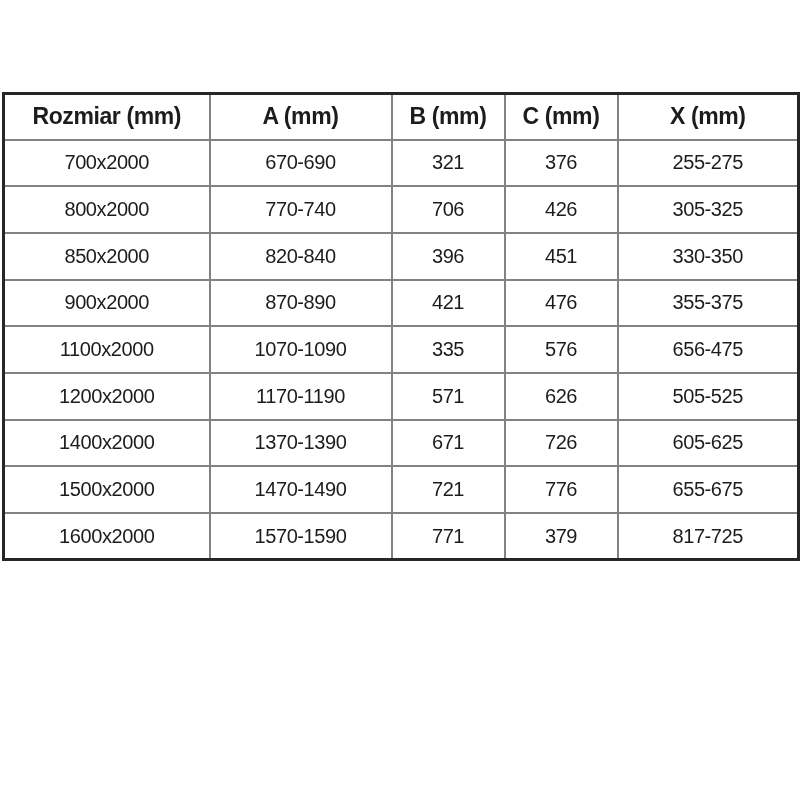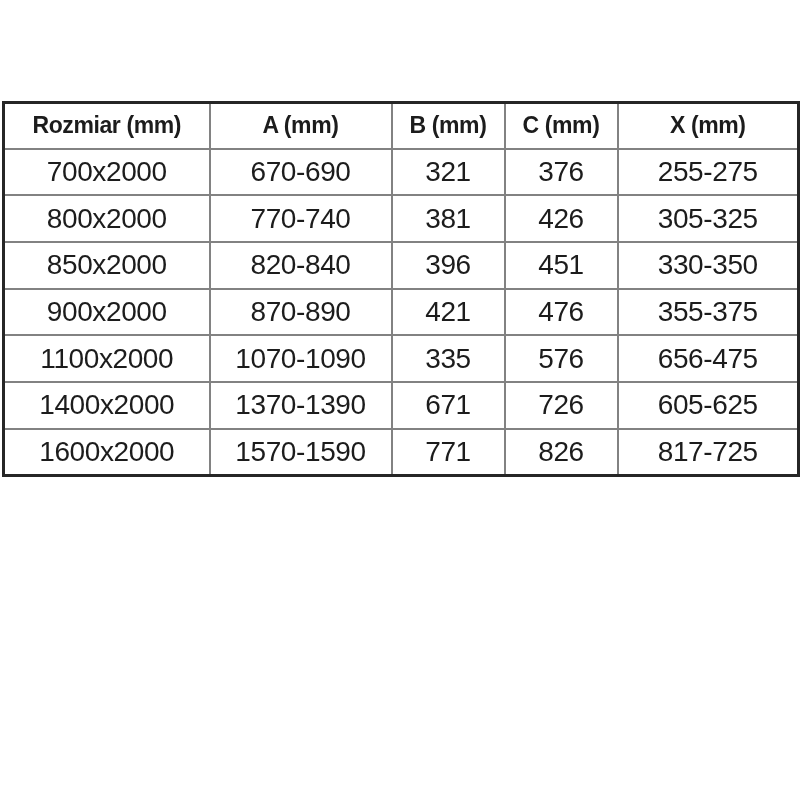--- a/index.html
+++ b/index.html
@@ -10,21 +10,21 @@
   }
   .page {
     position: relative;
     width: 800px;
     height: 800px;
     background: #ffffff;
     overflow: hidden;
   }
   .table-wrap {
     position: absolute;
-    top: 101px;
+    top: 92px;
     left: 2px;
     width: 694px;
   }
   table.spec {
     border-collapse: collapse;
     table-layout: fixed;
     width: 100%;
     border: 3px solid #262626;
   }
   table.spec th,
@@ -38,21 +38,21 @@
     overflow: hidden;
     white-space: nowrap;
   }
   table.spec thead tr { height: 46px; }
   table.spec tbody tr { height: 46.7px; }
   table.spec th {
     font-size: 23px;
     font-weight: bold;
   }
   table.spec td {
-    font-size: 28px;
+    font-size: 20px;
     font-weight: normal;
   }
 </style>
 </head>
 <body>
 
 <div class="page">
   <div class="table-wrap">
     <table class="spec">
       <colgroup>
@@ -75,21 +75,21 @@
           <tr>
             <td>700x2000</td>
             <td>670-690</td>
             <td>321</td>
             <td>376</td>
             <td>255-275</td>
           </tr>
           <tr>
             <td>800x2000</td>
             <td>770-740</td>
-            <td>381</td>
+            <td>706</td>
             <td>426</td>
             <td>305-325</td>
           </tr>
           <tr>
             <td>850x2000</td>
             <td>820-840</td>
             <td>396</td>
             <td>451</td>
             <td>330-350</td>
           </tr>
@@ -101,29 +101,43 @@
             <td>355-375</td>
           </tr>
           <tr>
             <td>1100x2000</td>
             <td>1070-1090</td>
             <td>335</td>
             <td>576</td>
             <td>656-475</td>
           </tr>
           <tr>
+            <td>1200x2000</td>
+            <td>1170-1190</td>
+            <td>571</td>
+            <td>626</td>
+            <td>505-525</td>
+          </tr>
+          <tr>
             <td>1400x2000</td>
             <td>1370-1390</td>
             <td>671</td>
             <td>726</td>
             <td>605-625</td>
           </tr>
           <tr>
+            <td>1500x2000</td>
+            <td>1470-1490</td>
+            <td>721</td>
+            <td>776</td>
+            <td>655-675</td>
+          </tr>
+          <tr>
             <td>1600x2000</td>
             <td>1570-1590</td>
             <td>771</td>
-            <td>826</td>
+            <td>379</td>
             <td>817-725</td>
           </tr>
         </tbody>
     </table>
   </div>
 </div>
 
 </body></html>

